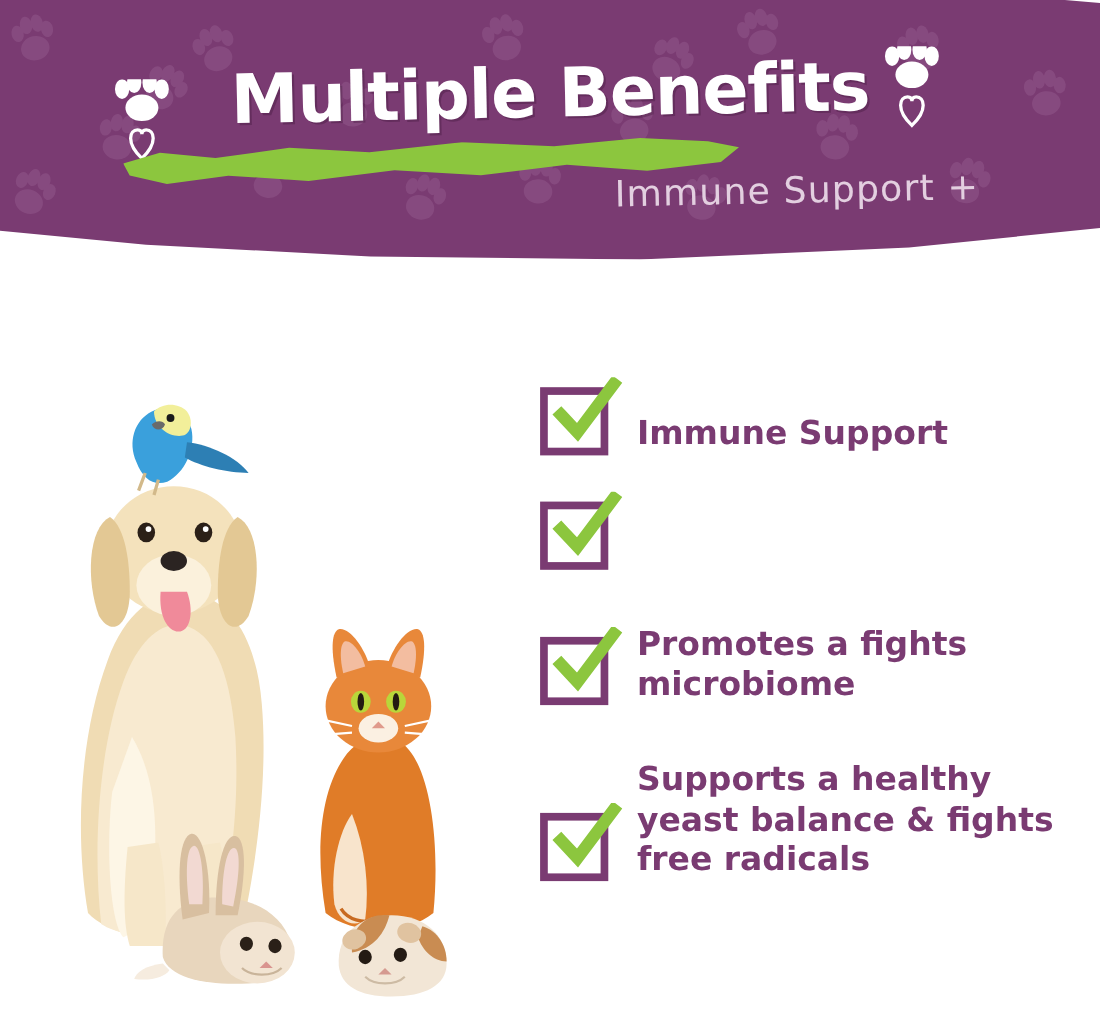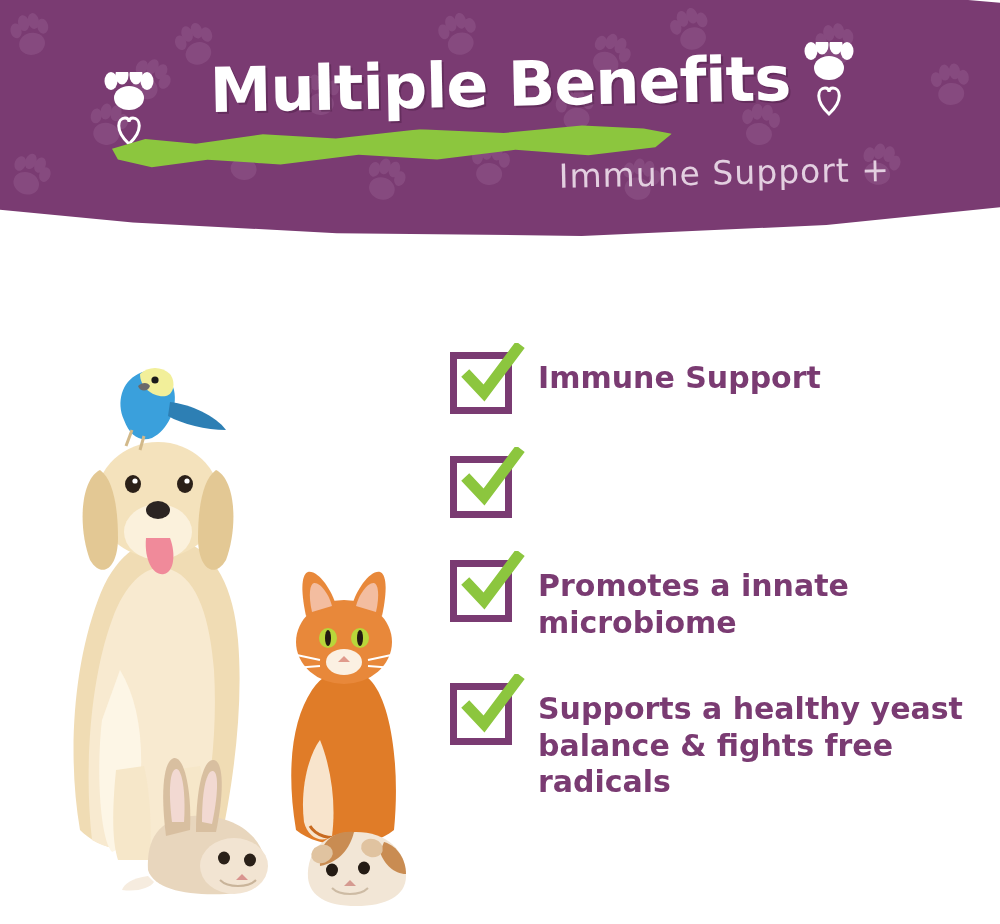--- a/index.html
+++ b/index.html
@@ -88,22 +88,23 @@
 
   
   .benefits {
     position: absolute;
     left: 450px;
     top: 352px;
     width: 530px;
   }
   .benefit-row {
     display: flex;
-    align-items: flex-start;
+    align-items: flex-end;
     margin-bottom: 42px;
+    margin-left: 41px;
   }
   .checkbox {
     flex: 0 0 auto;
     width: 62px;
     height: 62px;
     border: 7px solid #7a3b72;
     box-sizing: border-box;
     position: relative;
     margin-right: 26px;
   }
@@ -312,21 +313,21 @@
       </svg>
     </div>
   </div>
 
   <div class="benefit-row">
     <div class="checkbox">
       <svg viewBox="0 0 66 66" xmlns="http://www.w3.org/2000/svg">
         <path d="M10 34 L25 50 L58 6" fill="none" stroke="#8cc63e" stroke-width="11" stroke-linecap="square" stroke-linejoin="miter"></path>
       </svg>
     </div>
-    <div class="benefit-text">Promotes a innate microbiome</div>
+    <div class="benefit-text">Promotes a fights microbiome</div>
   </div>
 
   <div class="benefit-row">
     <div class="checkbox">
       <svg viewBox="0 0 66 66" xmlns="http://www.w3.org/2000/svg">
         <path d="M10 34 L25 50 L58 6" fill="none" stroke="#8cc63e" stroke-width="11" stroke-linecap="square" stroke-linejoin="miter"></path>
       </svg>
     </div>
     <div class="benefit-text">Supports a healthy yeast balance &amp; fights free radicals</div>
   </div>

